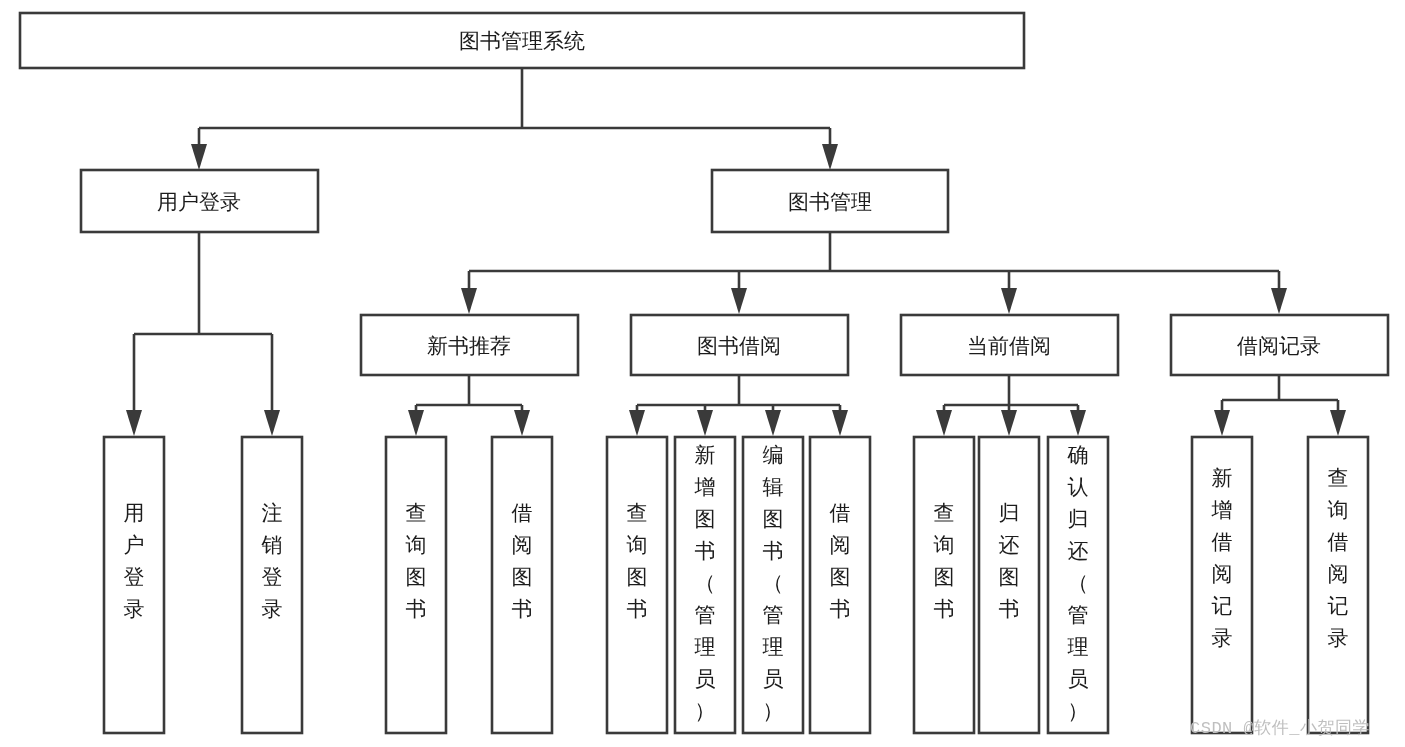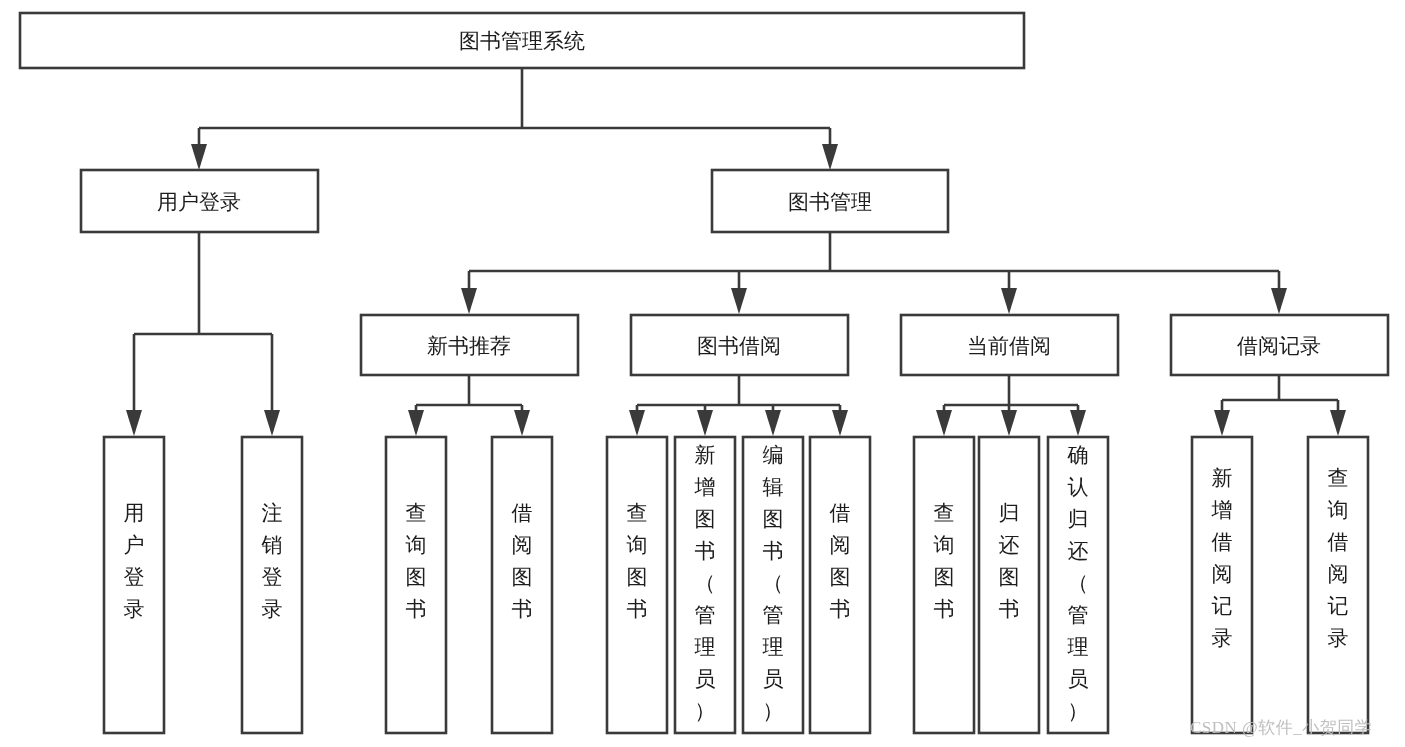--- a/index.html
+++ b/index.html
@@ -18,21 +18,21 @@
     font-size:21px;fill:#1c1c1c;
     text-anchor:middle;dominant-baseline:central;
   }
   .vert-label{
     font-family:"DejaVu Sans","Liberation Sans",sans-serif;
     font-size:21px;fill:#1c1c1c;
     text-anchor:middle;
   }
   .watermark{
     position:absolute;
-    font-family:Liberation Serif, serif;
+    font-family:Liberation Mono, monospace;
     font-size:17px;
     color:#bfbfbf;
     white-space:nowrap;
     letter-spacing:0.5px;
     left:1190px;top:716px;
   }
 </style>
 </head>
 <body>
 

